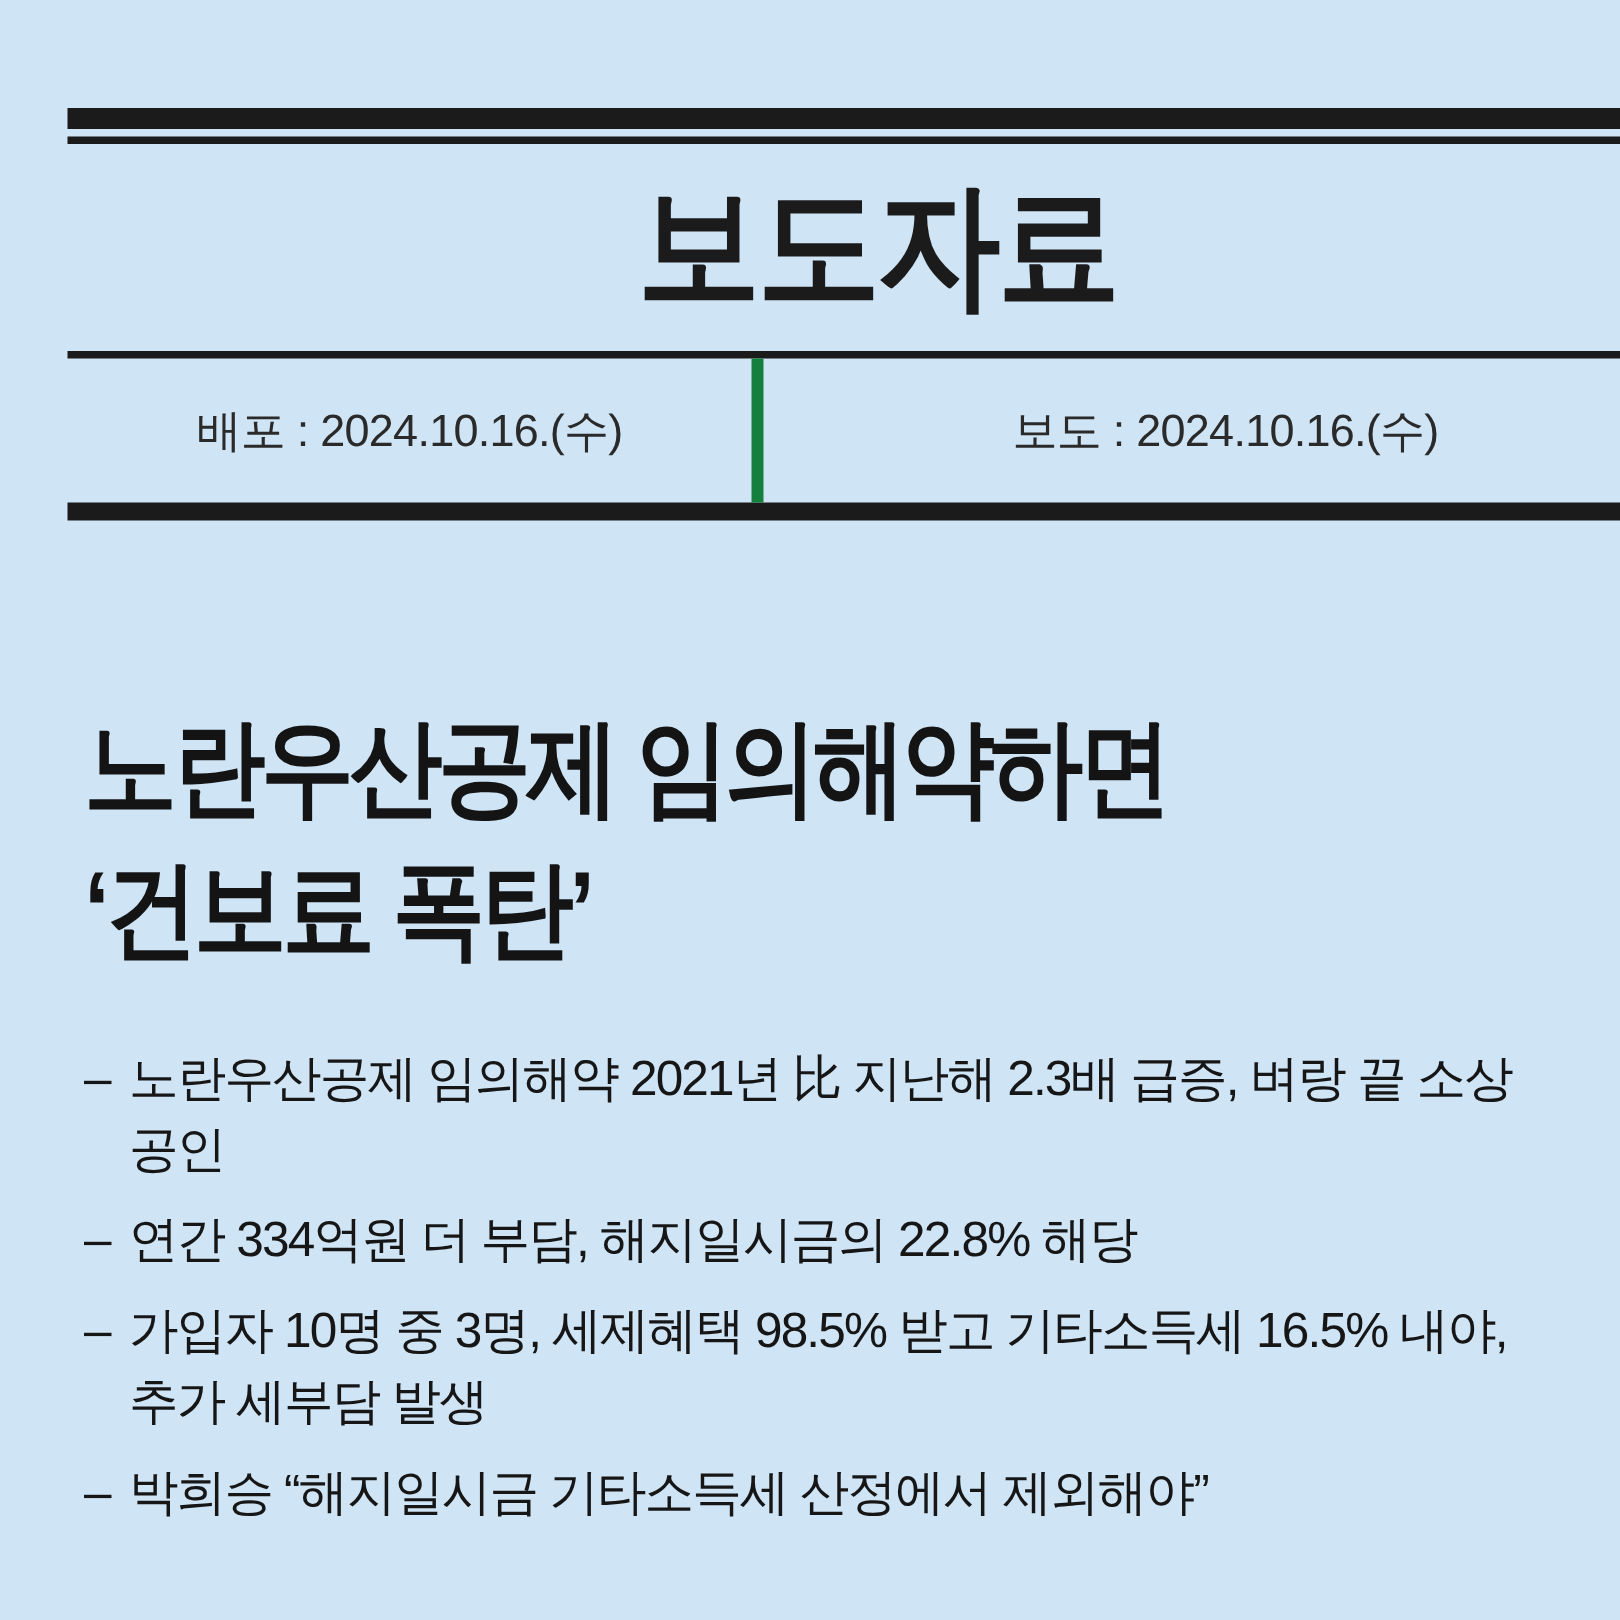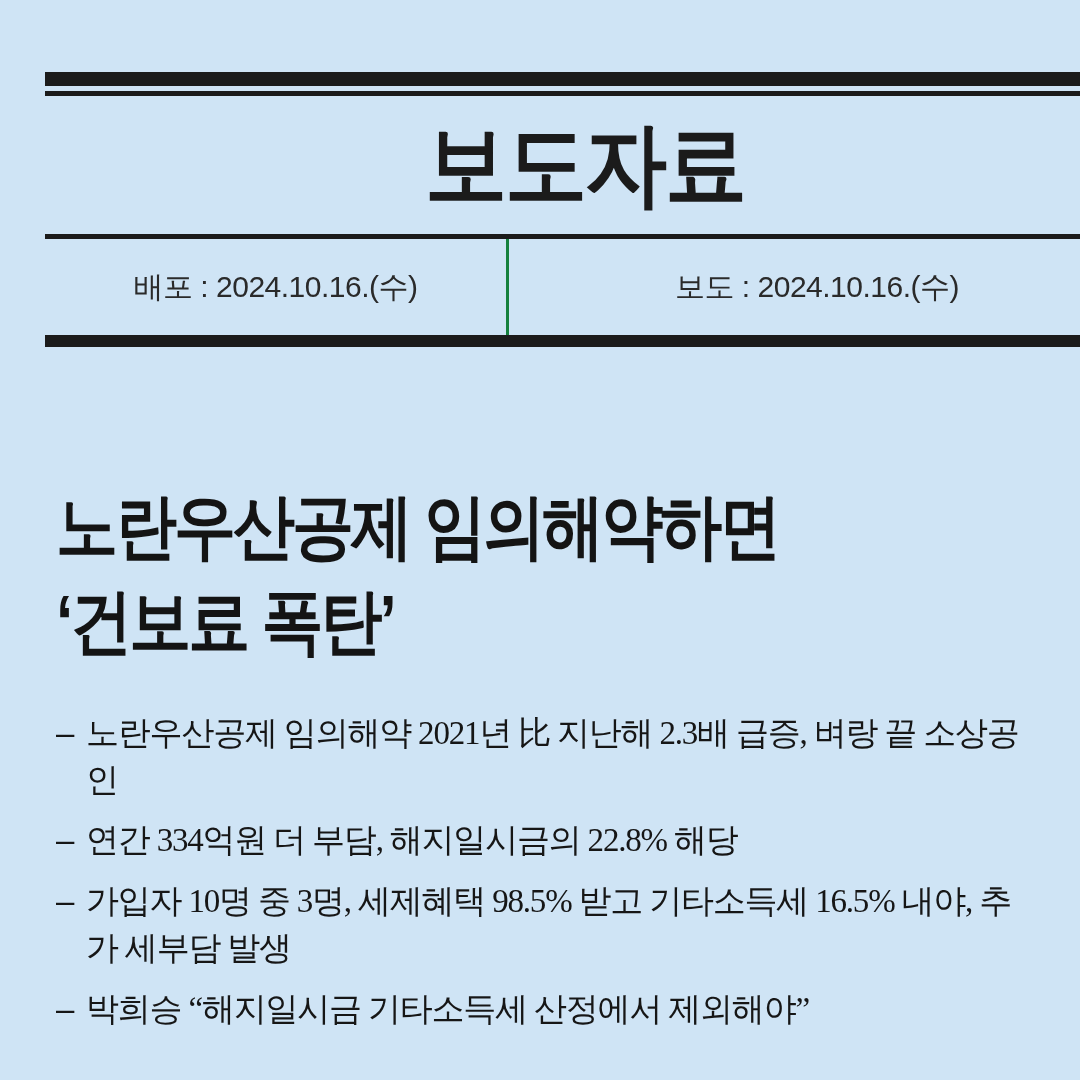--- a/index.html
+++ b/index.html
@@ -70,34 +70,34 @@
     color: #2a2a2a;
     letter-spacing: -0.5px;
     box-sizing: border-box;
   }
   .meta-cell.author {
     width: 288px;
     border-right: 4px solid #1b1b1b;
   }
   .meta-cell.dist {
     width: 464px;
-    border-right: 3px solid #15803d;
+    border-right: 8px solid #15803d;
   }
   .meta-cell.release {
     flex: 1;
   }
   .rule-bottom {
     height: 12px;
     background: #1b1b1b;
   }
 
   
   .body {
     position: absolute;
-    top: 454px;
+    top: 440px;
     left: 0;
     width: 1080px;
     padding: 0 56px;
     box-sizing: border-box;
   }
   .headline {
     font-weight: 700;
     font-size: 62px;
     line-height: 1.32;
     letter-spacing: -3px;
@@ -125,21 +125,20 @@
   }
   .dash {
     flex: 0 0 auto;
     width: 30px;
     font-size: 33px;
     line-height: 1.42;
     color: #161616;
   }
   .btext {
     flex: 1 1 auto;
-    font-family: Liberation Serif, serif;
   }
 </style>
 </head>
 <body>
 
 <div class="page">
 
   <div class="header">
     <div class="rule-top"></div>
     <div class="rule-thin"></div>

